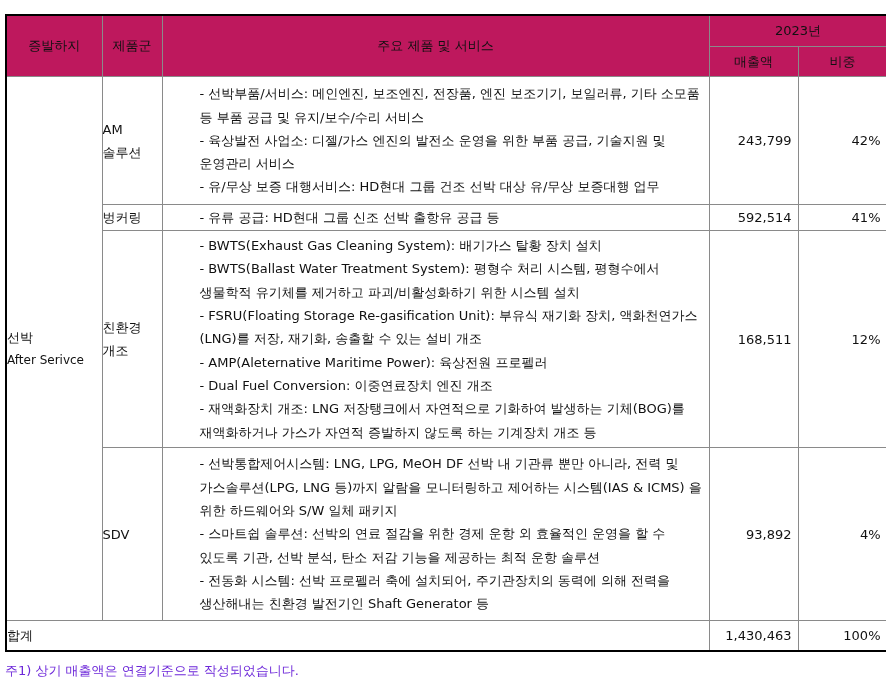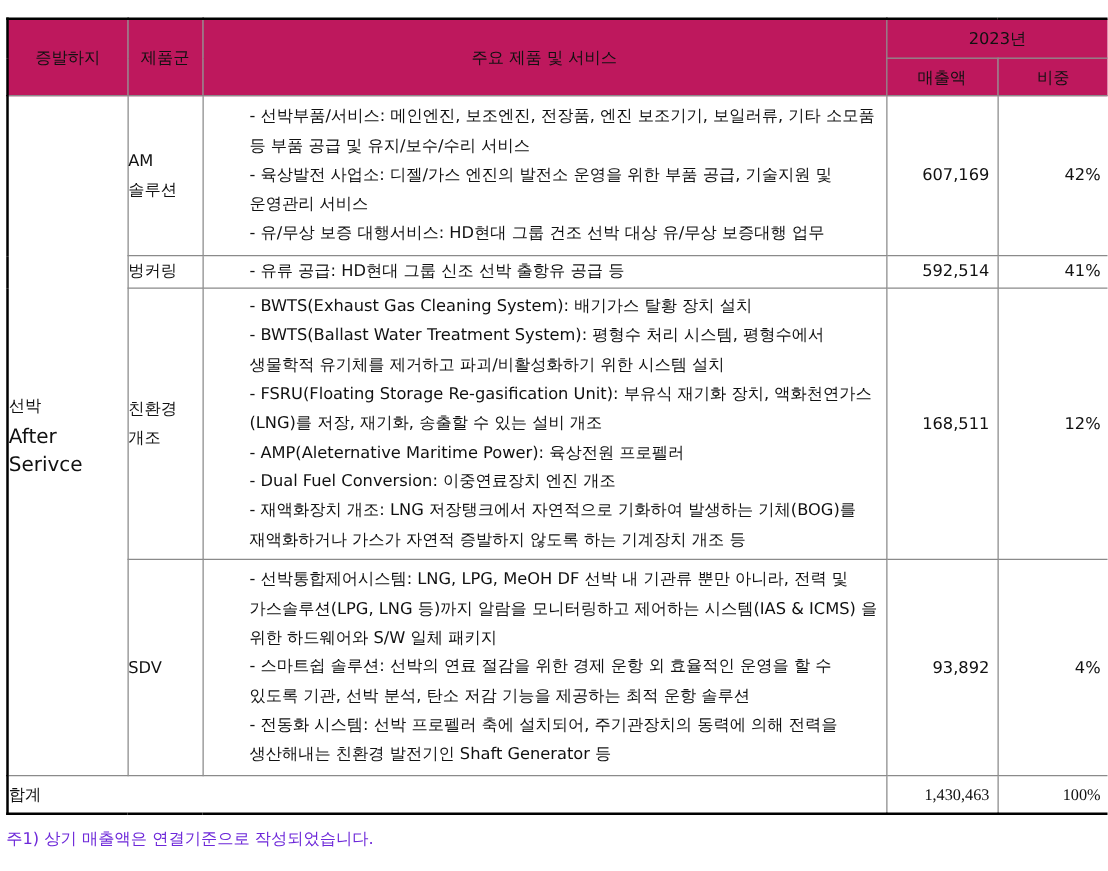--- a/index.html
+++ b/index.html
@@ -9,21 +9,21 @@
   .tbl td, .tbl th { border:1px solid #8a8a8a; padding:0; vertical-align:middle; }
   .tbl { border-top:2px solid #000; border-bottom:2px solid #000; border-left:2px solid #000; }
   .tbl th { background:#be185d; font-weight:normal; text-align:center; }
   .hd-r1 th { height:30px; }
   .hd-r2 th { height:29px; }
   .c { text-align:left; }
   .r { text-align:right; padding-right:6px !important; }
   .desc { padding:2px 4px 2px 5px !important; line-height:23.3px; text-align:left; vertical-align:top; }
   .desc div { white-space:normal; word-break:keep-all;margin-left:32px; }
   .seg { line-height:23px; }
-  .total td { height:29px;font-family:Liberation Serif, serif; }
+  .total td { height:29px; }
   .note { position:absolute; left:5px; top:662px; font-size:13px; color:#6d28d9; }
 </style>
 </head>
 <body>
 
 <table class="tbl">
   <colgroup>
     <col style="width:96px">
     <col style="width:60px">
     <col style="width:547px">
@@ -38,32 +38,32 @@
     <th colspan="2">2023년</th>
   </tr>
   <tr class="hd-r2">
     <th>매출액</th>
     <th>비중</th>
   </tr>
 
   <tr style="height:128px">
     <td rowspan="4" class="c seg">
       <div>선박</div>
-      <div style="font-size:16px">After Serivce</div>
+      <div style="font-size:12px">After Serivce</div>
     </td>
     <td class="c seg">
       <div>AM</div>
       <div>솔루션</div>
     </td>
     <td class="desc">
       <div>- 선박부품/서비스: 메인엔진, 보조엔진, 전장품, 엔진 보조기기, 보일러류, 기타 소모품 등 부품 공급 및 유지/보수/수리 서비스</div>
       <div>- 육상발전 사업소: 디젤/가스 엔진의 발전소 운영을 위한 부품 공급, 기술지원 및 운영관리 서비스</div>
       <div>- 유/무상 보증 대행서비스: HD현대 그룹 건조 선박 대상 유/무상 보증대행 업무</div>
     </td>
-    <td class="r">607,169</td>
+    <td class="r">243,799</td>
     <td class="r">42%</td>
   </tr>
 
   <tr style="height:26px">
     <td class="c seg">
       <div>벙커링</div>
     </td>
     <td class="desc" style="padding-top:0 !important;padding-bottom:0 !important">
       <div>- 유류 공급: HD현대 그룹 신조 선박 출항유 공급 등</div>
     </td>

